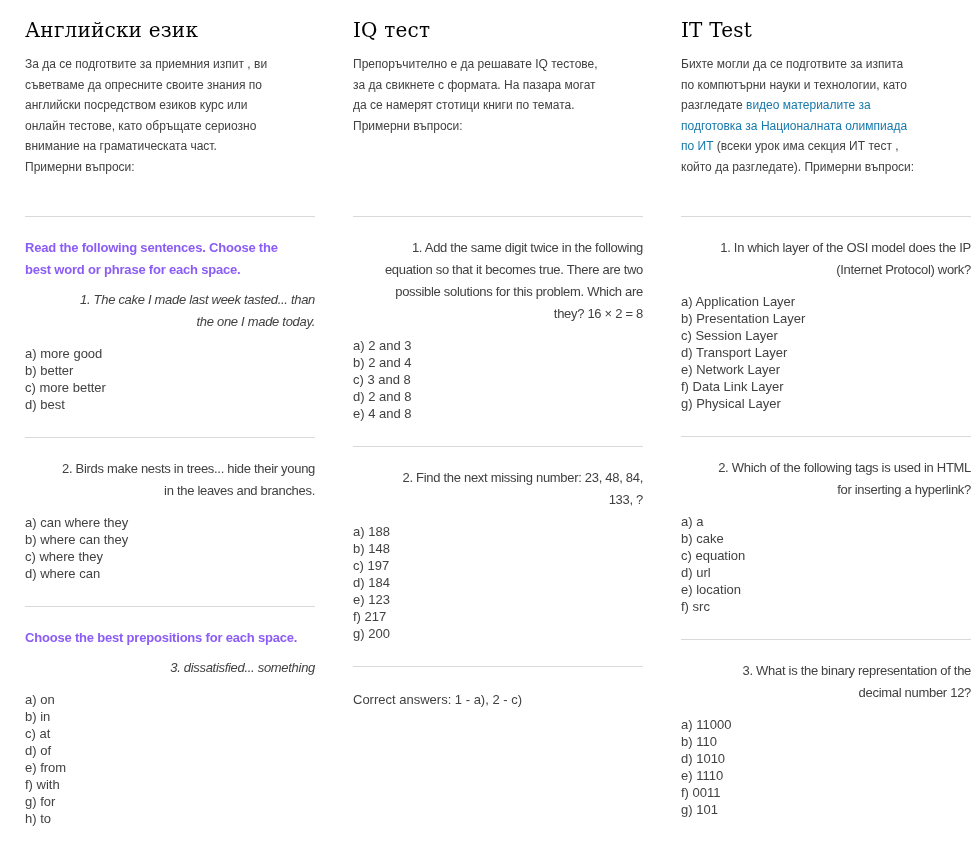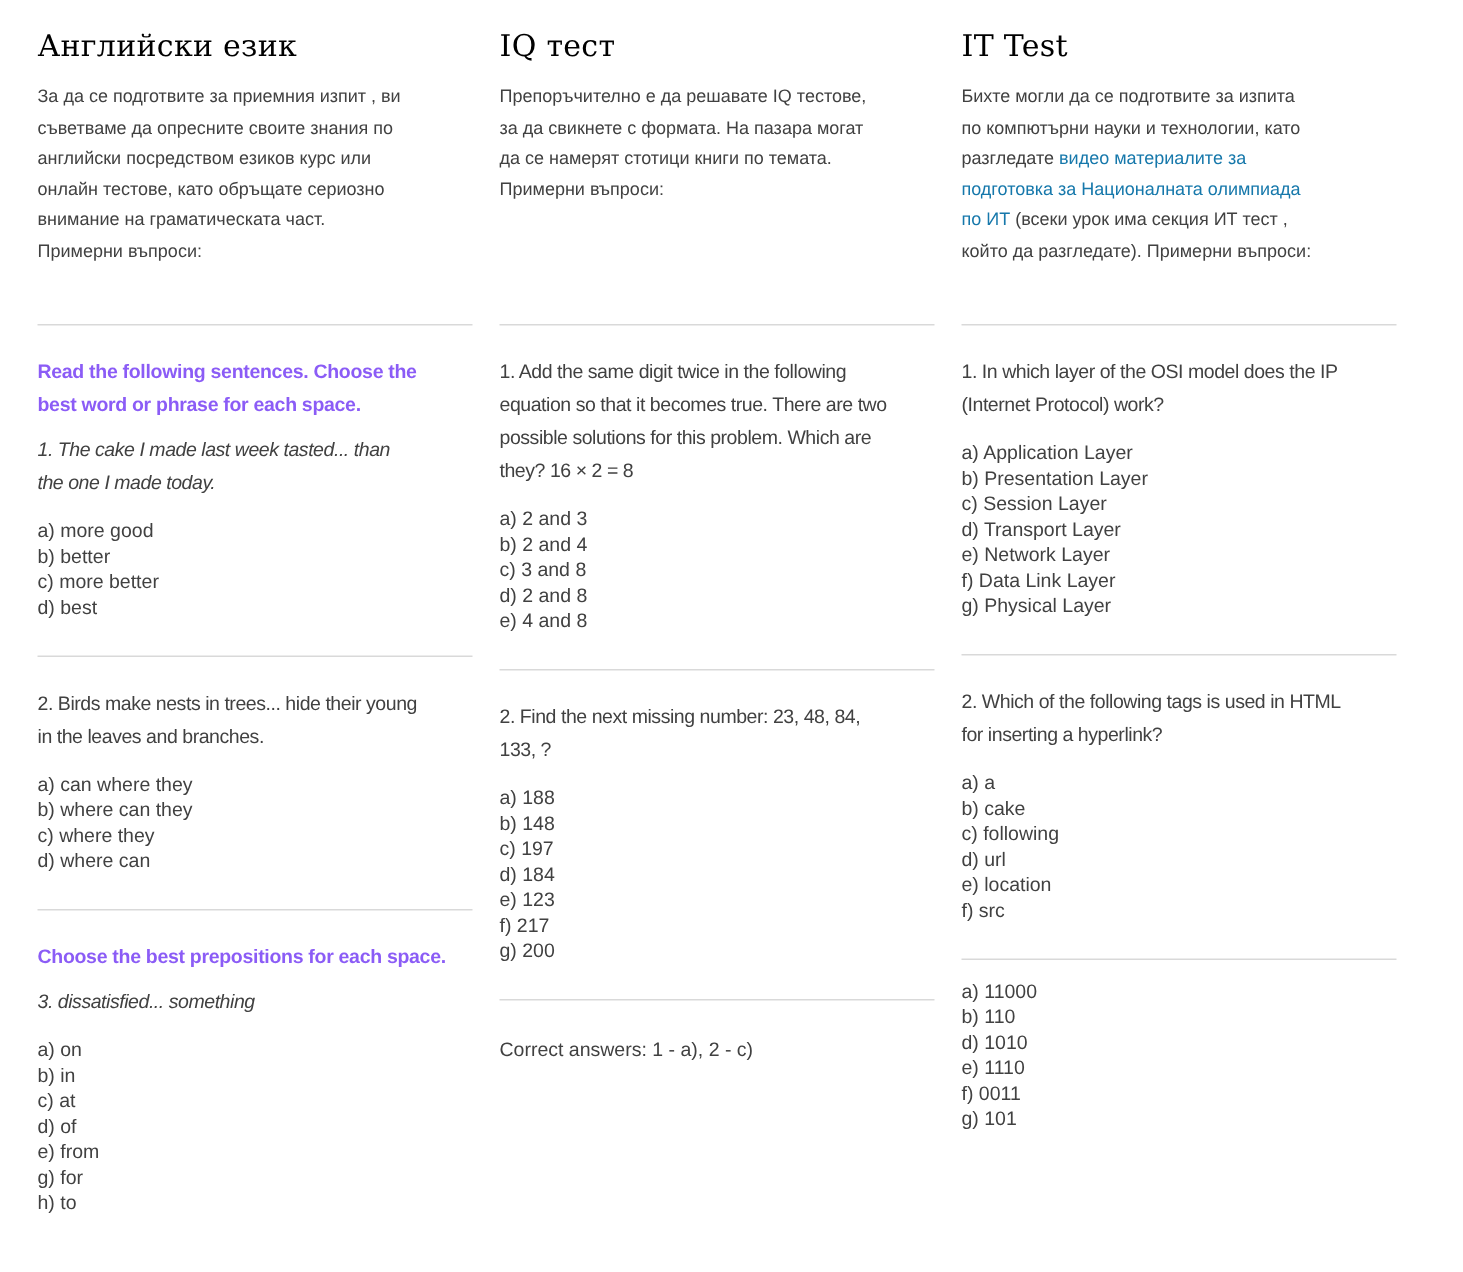--- a/index.html
+++ b/index.html
@@ -6,21 +6,21 @@
   html, body { margin: 0; padding: 0; }
   body {
     width: 975px; height: 848px; overflow: hidden;
     background: #ffffff;
     font-family: "Liberation Sans", "DejaVu Sans", sans-serif;
     color: #414141;
   }
   .container {
     display: grid;
     grid-template-columns: 290px 290px 290px;
-    column-gap: 18px;
+    column-gap: 38px;
     padding: 10px 0 0 25px;
   }
   .column { min-width: 0; }
   .col-head { height: 186px; }
   .col-title {
     font-family: "DejaVu Serif", "Liberation Serif", serif;
     font-weight: 400;
     font-size: 20px;
     color: #000000;
     margin: 8px 0 12px 0;
@@ -47,20 +47,21 @@
     line-height: 22px;
     white-space: pre-line;
     letter-spacing: -0.2px;
   }
   .qtext {
     margin: 20px 0 0 0;
     font-size: 13px;
     line-height: 22px;
     white-space: pre-line;
     letter-spacing: -0.3px;
+    text-align: right;
   }
   .instruction + .qtext { margin-top: 8px; font-style: italic; }
   .opts { margin: 12px 0 0 0; font-size: 13px; }
   .opt  { line-height: 17px; }
   .answers { margin: 24px 0 0 0; font-size: 13px; line-height: 17px; }
   .link { color: #1678ab; text-decoration: none; cursor: pointer; white-space: pre-line; }
 </style>
 </head>
 <body>
 
@@ -98,20 +99,21 @@
       </div>
     <hr class="divider hr-sep">
     <p class="instruction">Choose the best prepositions for each space.</p>
     <p class="qtext">3. dissatisfied... something</p>
     <div class="opts">
         <div class="opt">a) on</div>
         <div class="opt">b) in</div>
         <div class="opt">c) at</div>
         <div class="opt">d) of</div>
         <div class="opt">e) from</div>
+        <div class="opt">f) with</div>
         <div class="opt">g) for</div>
         <div class="opt">h) to</div>
       </div>
 
   </div>
 
   <div class="column">
     <div class="col-head">
       <h2 class="col-title">IQ тест</h2>
       <p class="intro">Препоръчително е да решавате IQ тестове,
@@ -168,26 +170,28 @@
         <div class="opt">e) Network Layer</div>
         <div class="opt">f) Data Link Layer</div>
         <div class="opt">g) Physical Layer</div>
       </div>
     <hr class="divider hr-sep">
     <p class="qtext">2. Which of the following tags is used in HTML
 for inserting a hyperlink?</p>
     <div class="opts">
         <div class="opt">a) a</div>
         <div class="opt">b) cake</div>
-        <div class="opt">c) following</div>
+        <div class="opt">c) equation</div>
         <div class="opt">d) url</div>
         <div class="opt">e) location</div>
         <div class="opt">f) src</div>
       </div>
     <hr class="divider hr-sep">
+    <p class="qtext">3. What is the binary representation of the
+decimal number 12?</p>
     <div class="opts">
         <div class="opt">a) 11000</div>
         <div class="opt">b) 110</div>
         <div class="opt">d) 1010</div>
         <div class="opt">e) 1110</div>
         <div class="opt">f) 0011</div>
         <div class="opt">g) 101</div>
       </div>
   </div>
 

